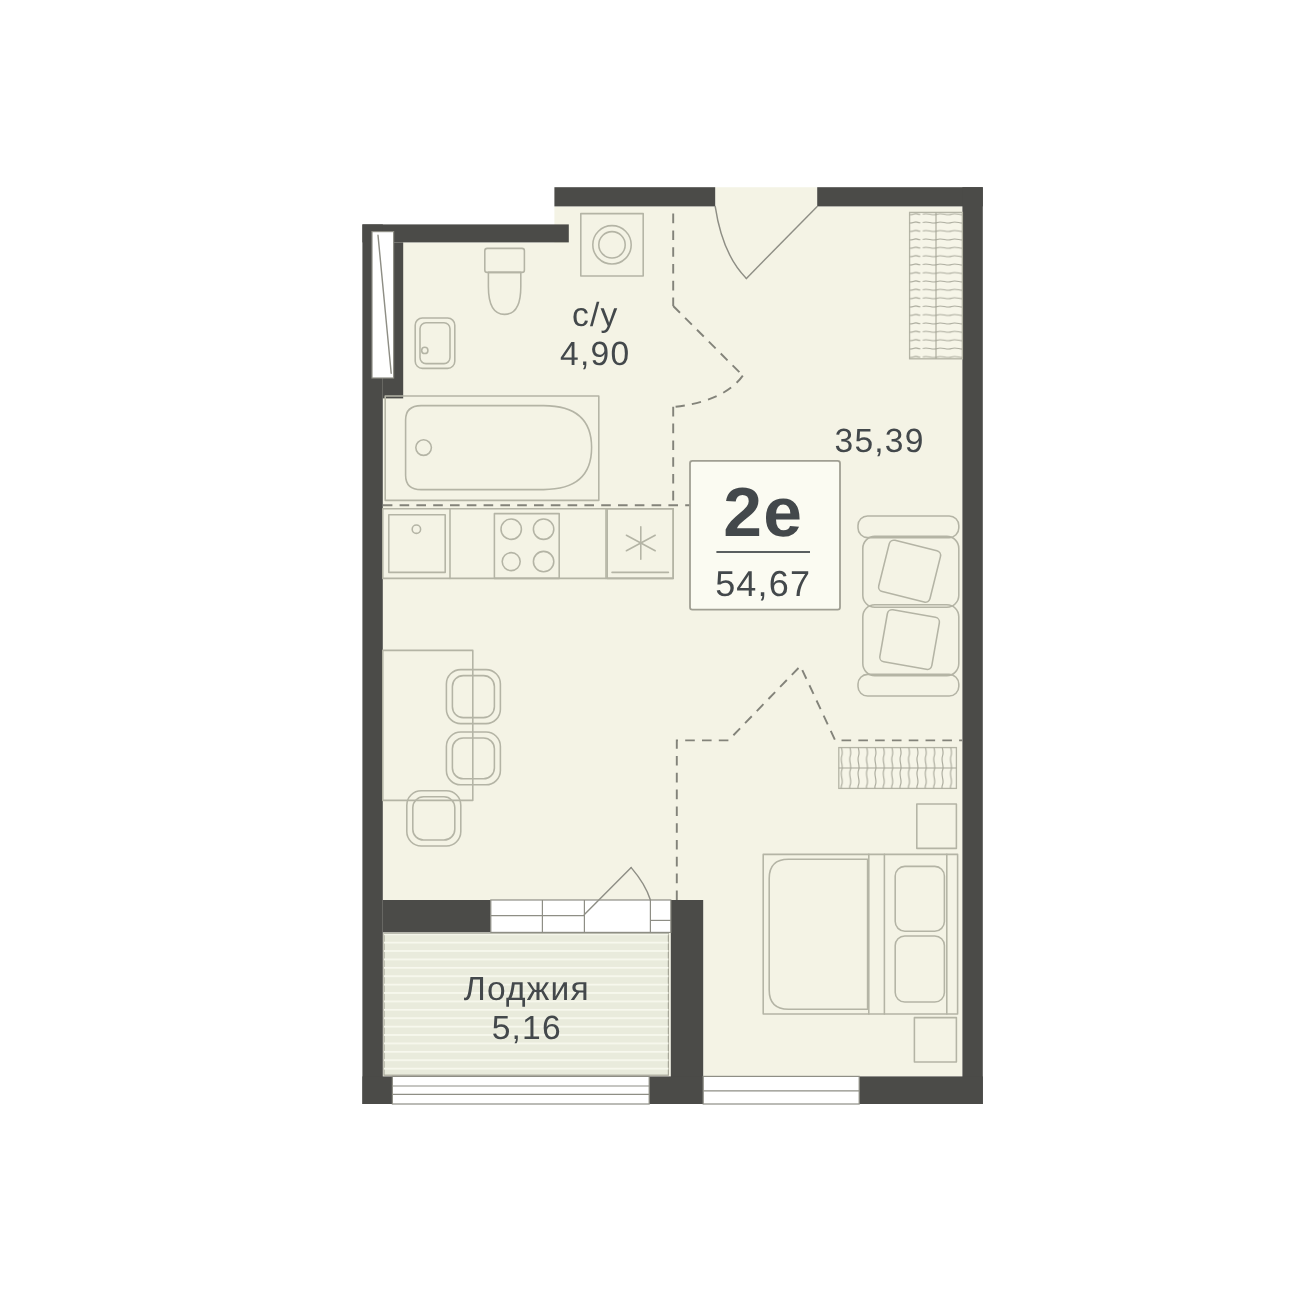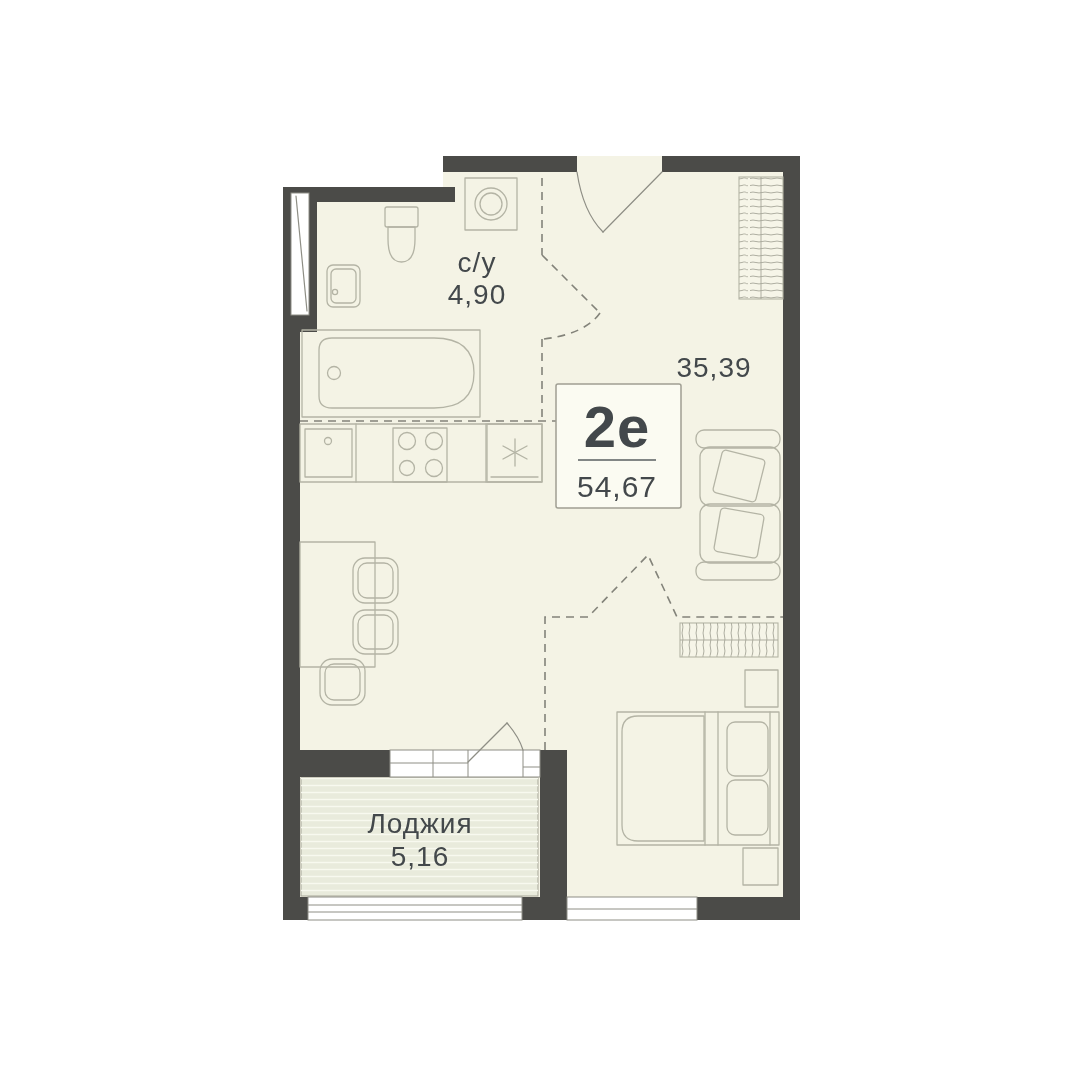--- a/index.html
+++ b/index.html
@@ -1,16 +1,16 @@
 <!DOCTYPE html>
 <html style="--background: #ffffff; --wall: #4b4b48; --floor: #f4f3e5; --loggia-floor: #e9ebdc; --loggia-stripe: #f8f9ef; --wardrobe-bg: #f6f5e8; --furniture-line: #b4b4a5; --fixture-line: #8e8e85; --dashed-line: #83837a; --hatch-line: #a6a698; --label-box-bg: #fbfbf2; --label-box-border: #a09f93; --divider: #5a5f60; --text: #43484b;"><head>
 <meta charset="utf-8">
 <style>
   html,body{margin:0;padding:0;background:var(--background,#fff);}
-  .stage{position:relative;width:1048px;height:1080px;background:var(--background,#fff);overflow:hidden;}
+  .stage{position:relative;width:1048px;height:1080px;background:var(--background,#fff);overflow:hidden;margin-left:19px;}
   svg{position:absolute;inset:0;}
   .wall{fill:var(--wall);}
   .floor{fill:var(--floor);}
   .furn{stroke:var(--furniture-line);fill:none;stroke-width:1.3;stroke-linejoin:round;stroke-linecap:round;}
   .furnfill{stroke:var(--furniture-line);fill:var(--wardrobe-bg);stroke-width:1.1;}
   .fix{stroke:var(--fixture-line);fill:none;stroke-width:1.2;stroke-linecap:round;}
   .win{fill:#ffffff;stroke:var(--fixture-line);stroke-width:1;}
   .winline{stroke:var(--fixture-line);stroke-width:1;fill:none;}
   .dash{stroke:var(--dashed-line);fill:none;stroke-width:1.6;stroke-dasharray:8 6;stroke-linecap:butt;}
   .hatch{stroke:var(--hatch-line);fill:none;stroke-width:0.9;}

